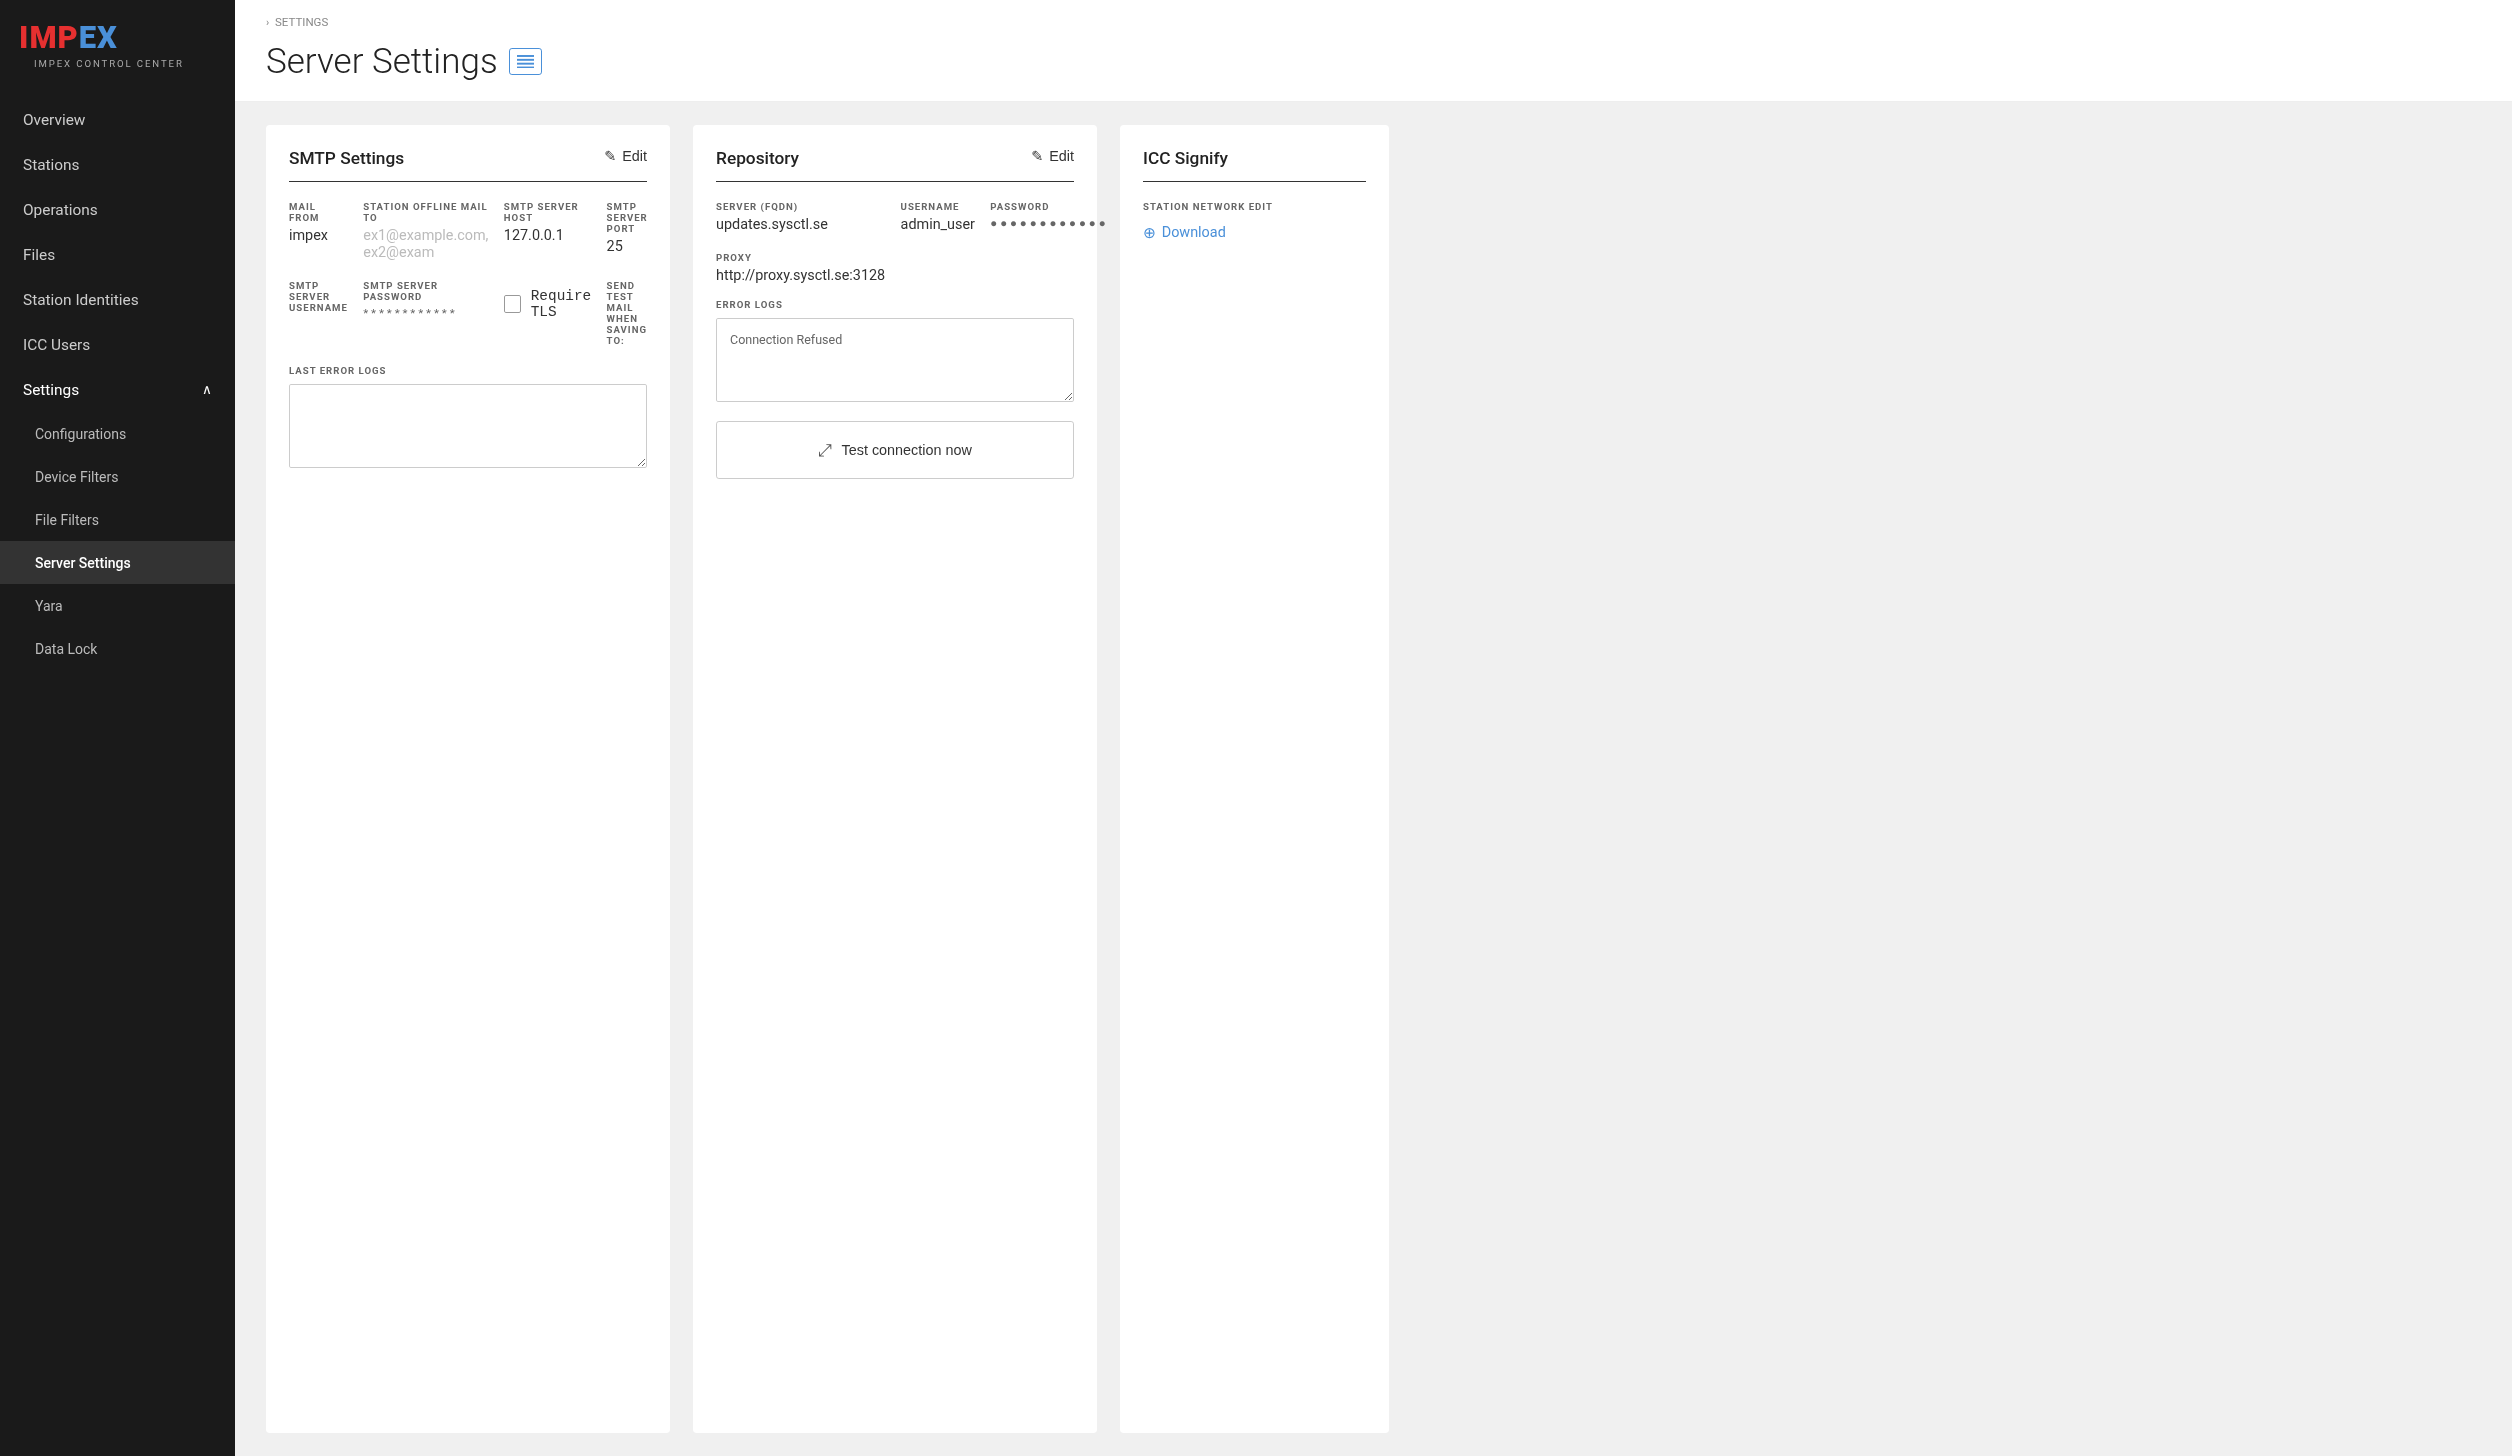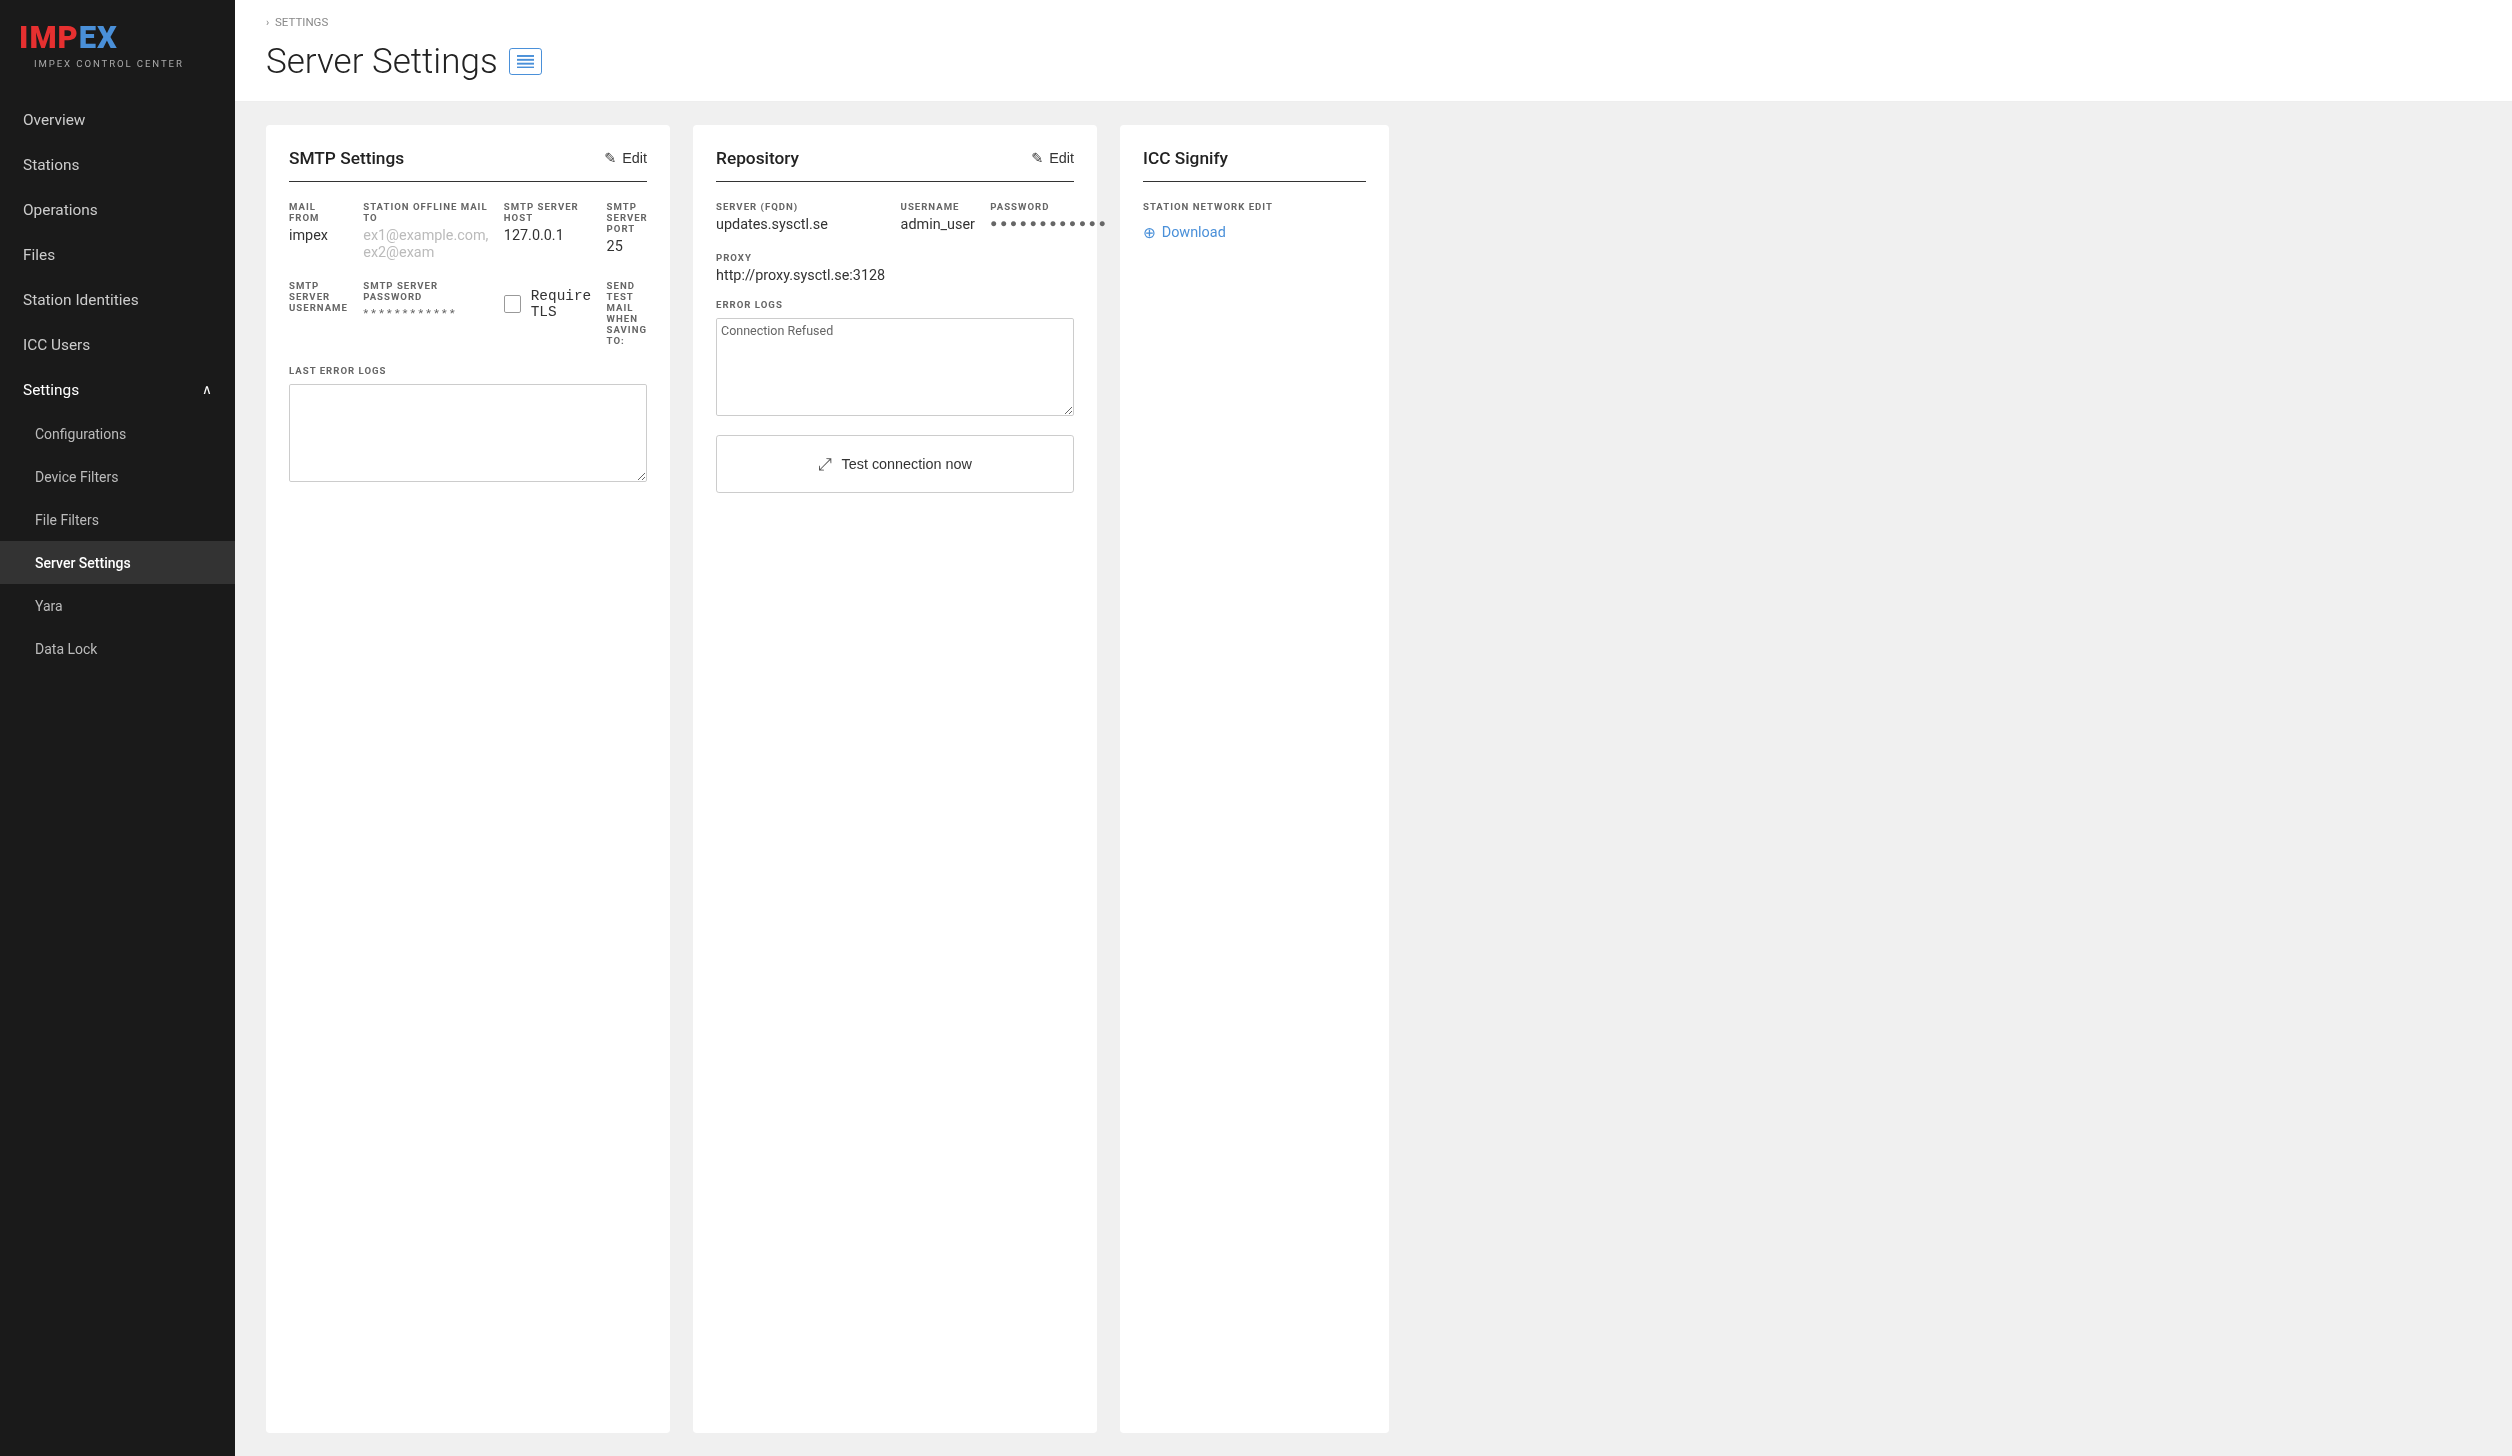--- a/index.html
+++ b/index.html
@@ -120,21 +120,21 @@
       min-width: 365px;
       max-width: 404px;
       flex: 0 0 auto;
     }
     .card-narrow {
       min-width: 269px;
       max-width: 308px;
     }
     .card-header {
       display: flex;
-      align-items: center;
+      align-items: flex-start;
       justify-content: space-between;
       padding-bottom: 13.5px;
       border-bottom: 1.9px solid #333;
       margin-bottom: 19px;
     }
     .card-title {
       font-size: 17.3px;
       font-weight: 500;
       color: #222;
     }
@@ -191,28 +191,28 @@
       font-size: 9.6px;
       font-weight: 700;
       letter-spacing: 1px;
       color: #666;
       text-transform: uppercase;
       margin-top: 15.4px;
       margin-bottom: 7.7px;
     }
     .logs-textarea {
       width: 100%;
-      height: 98px;
+      height: 84px;
       border: 1px solid #ccc;
       border-radius: 1.9px;
       background: #fff;
       resize: both;
       font-size: 12.5px;
       color: #333;
-      padding: 4px;
+      padding: 13px;
       font-family: inherit;
     }
     .logs-textarea.has-error { color: #666; }
 
     .test-btn {
       width: 100%;
       margin-top: 15.4px;
       padding: 17.3px 15.4px;
       background: #fff;
       border: 1px solid #ccc;

